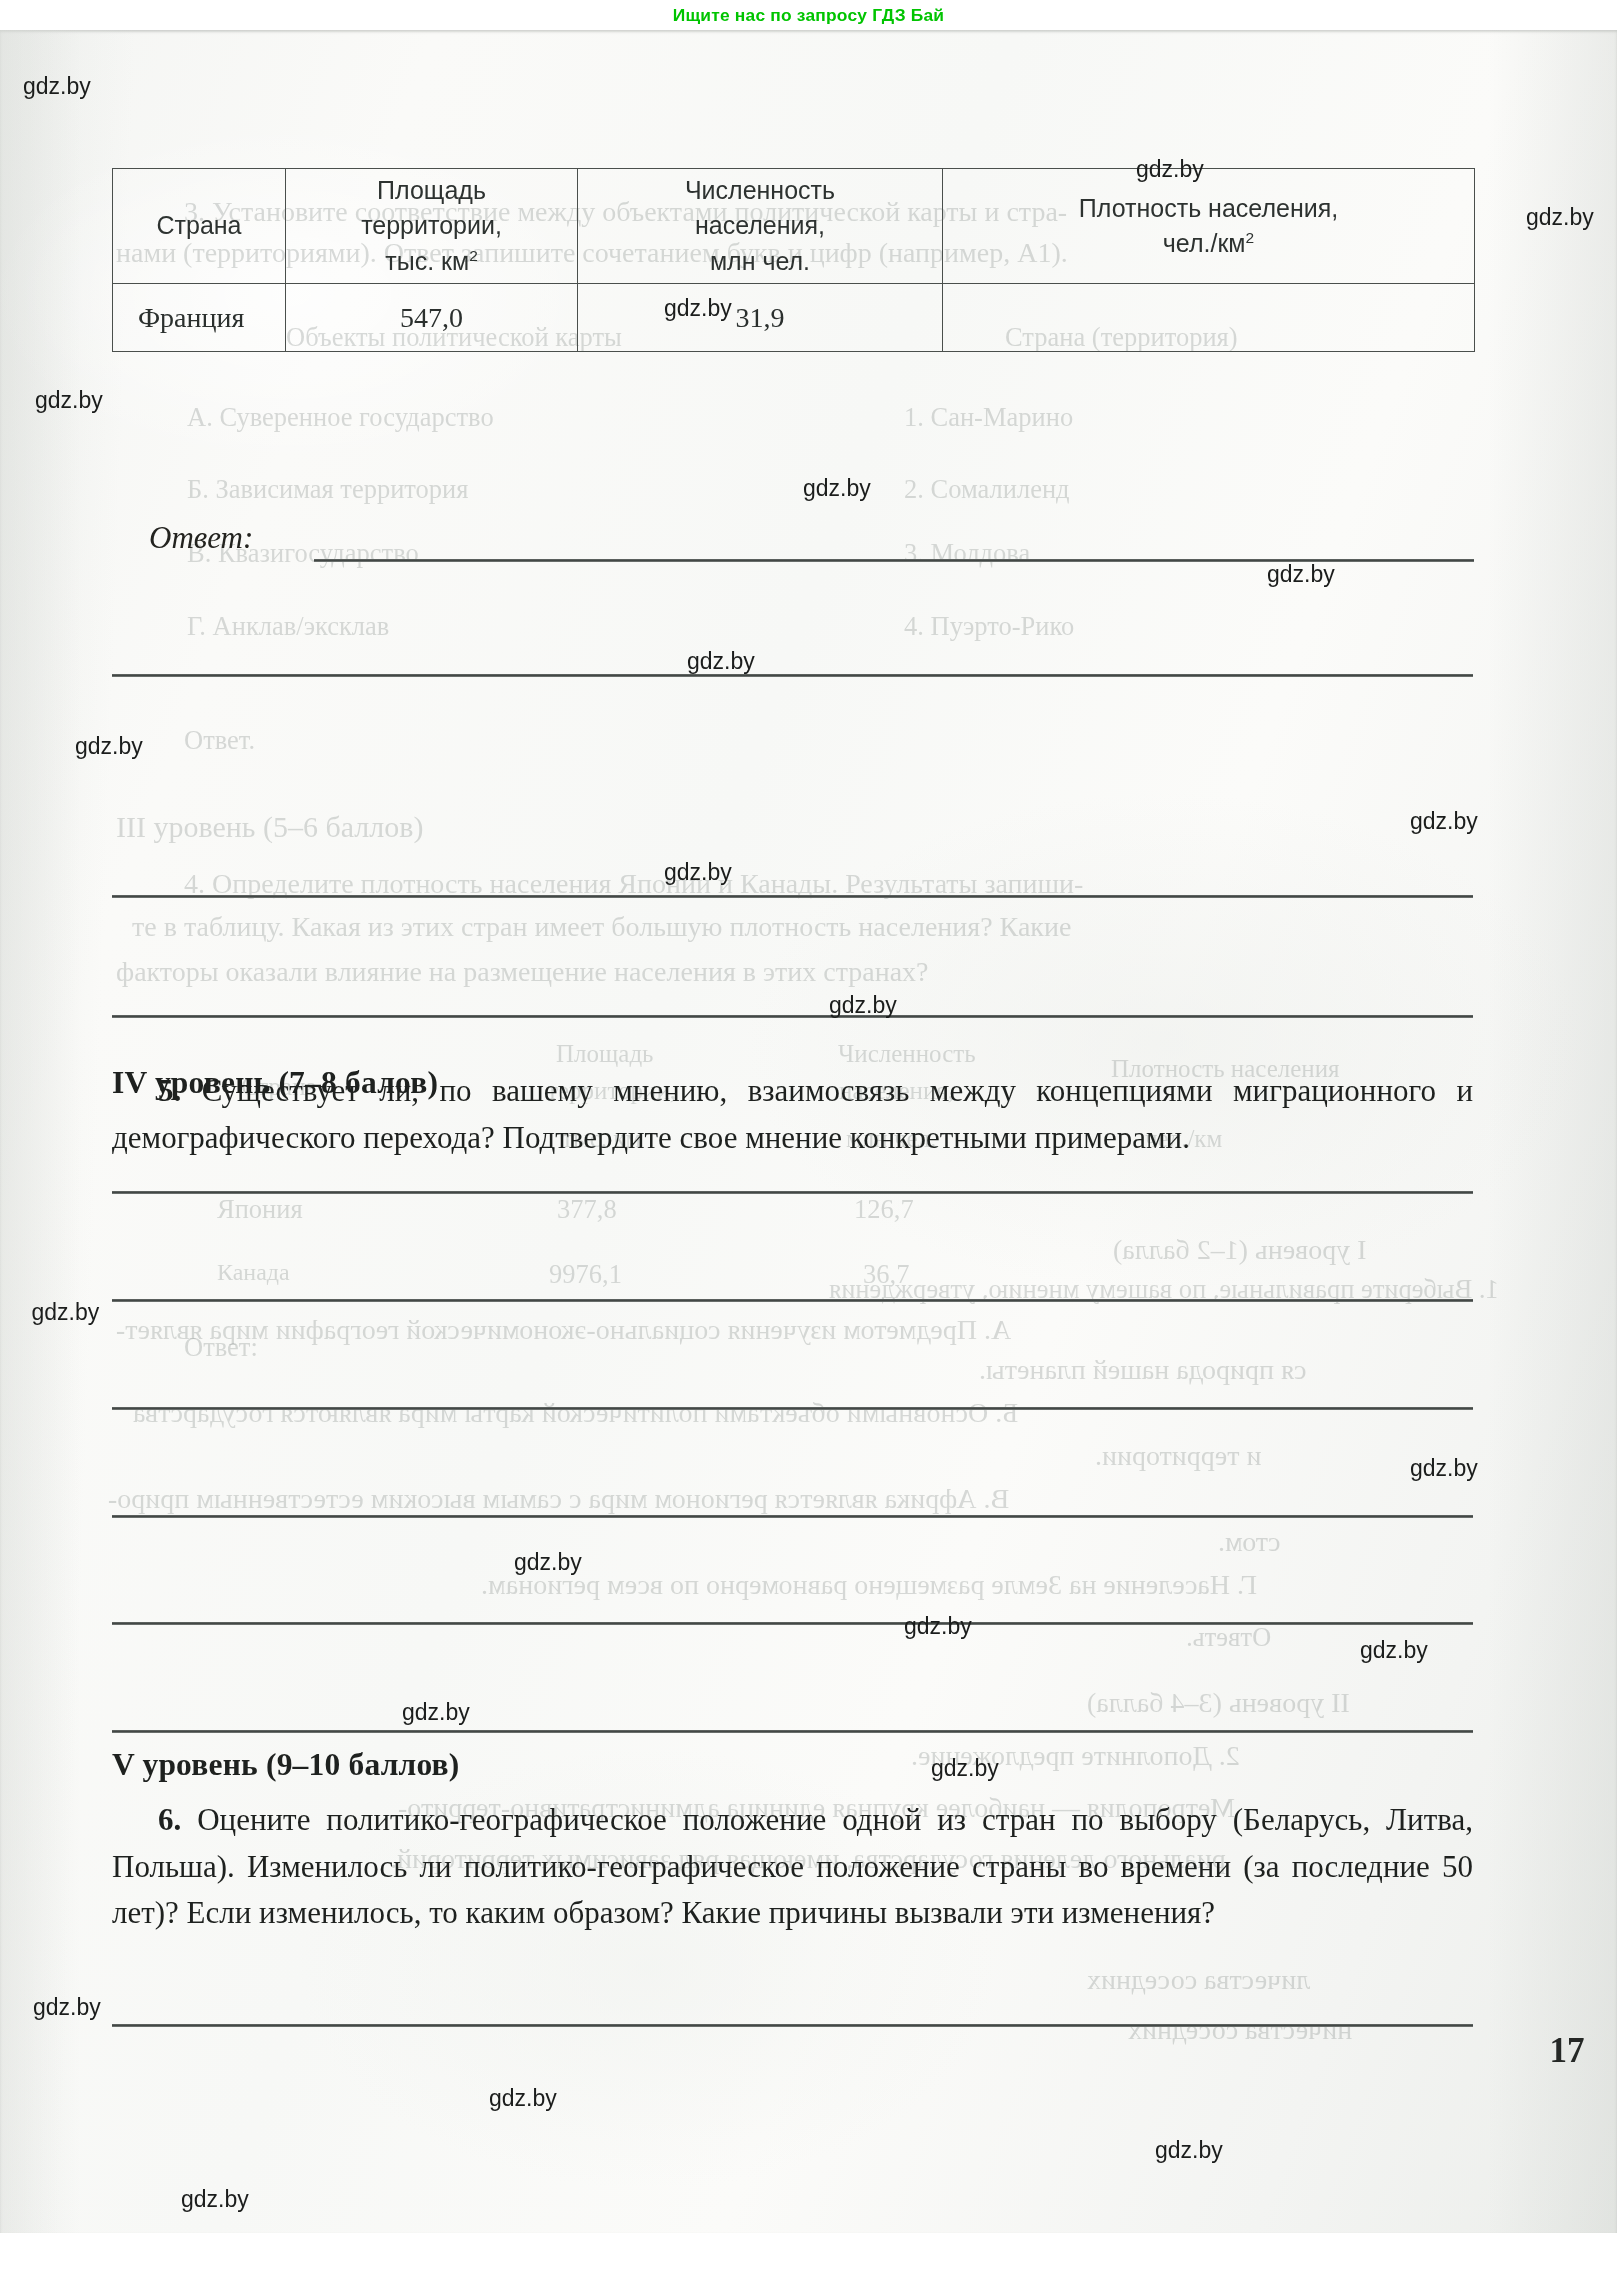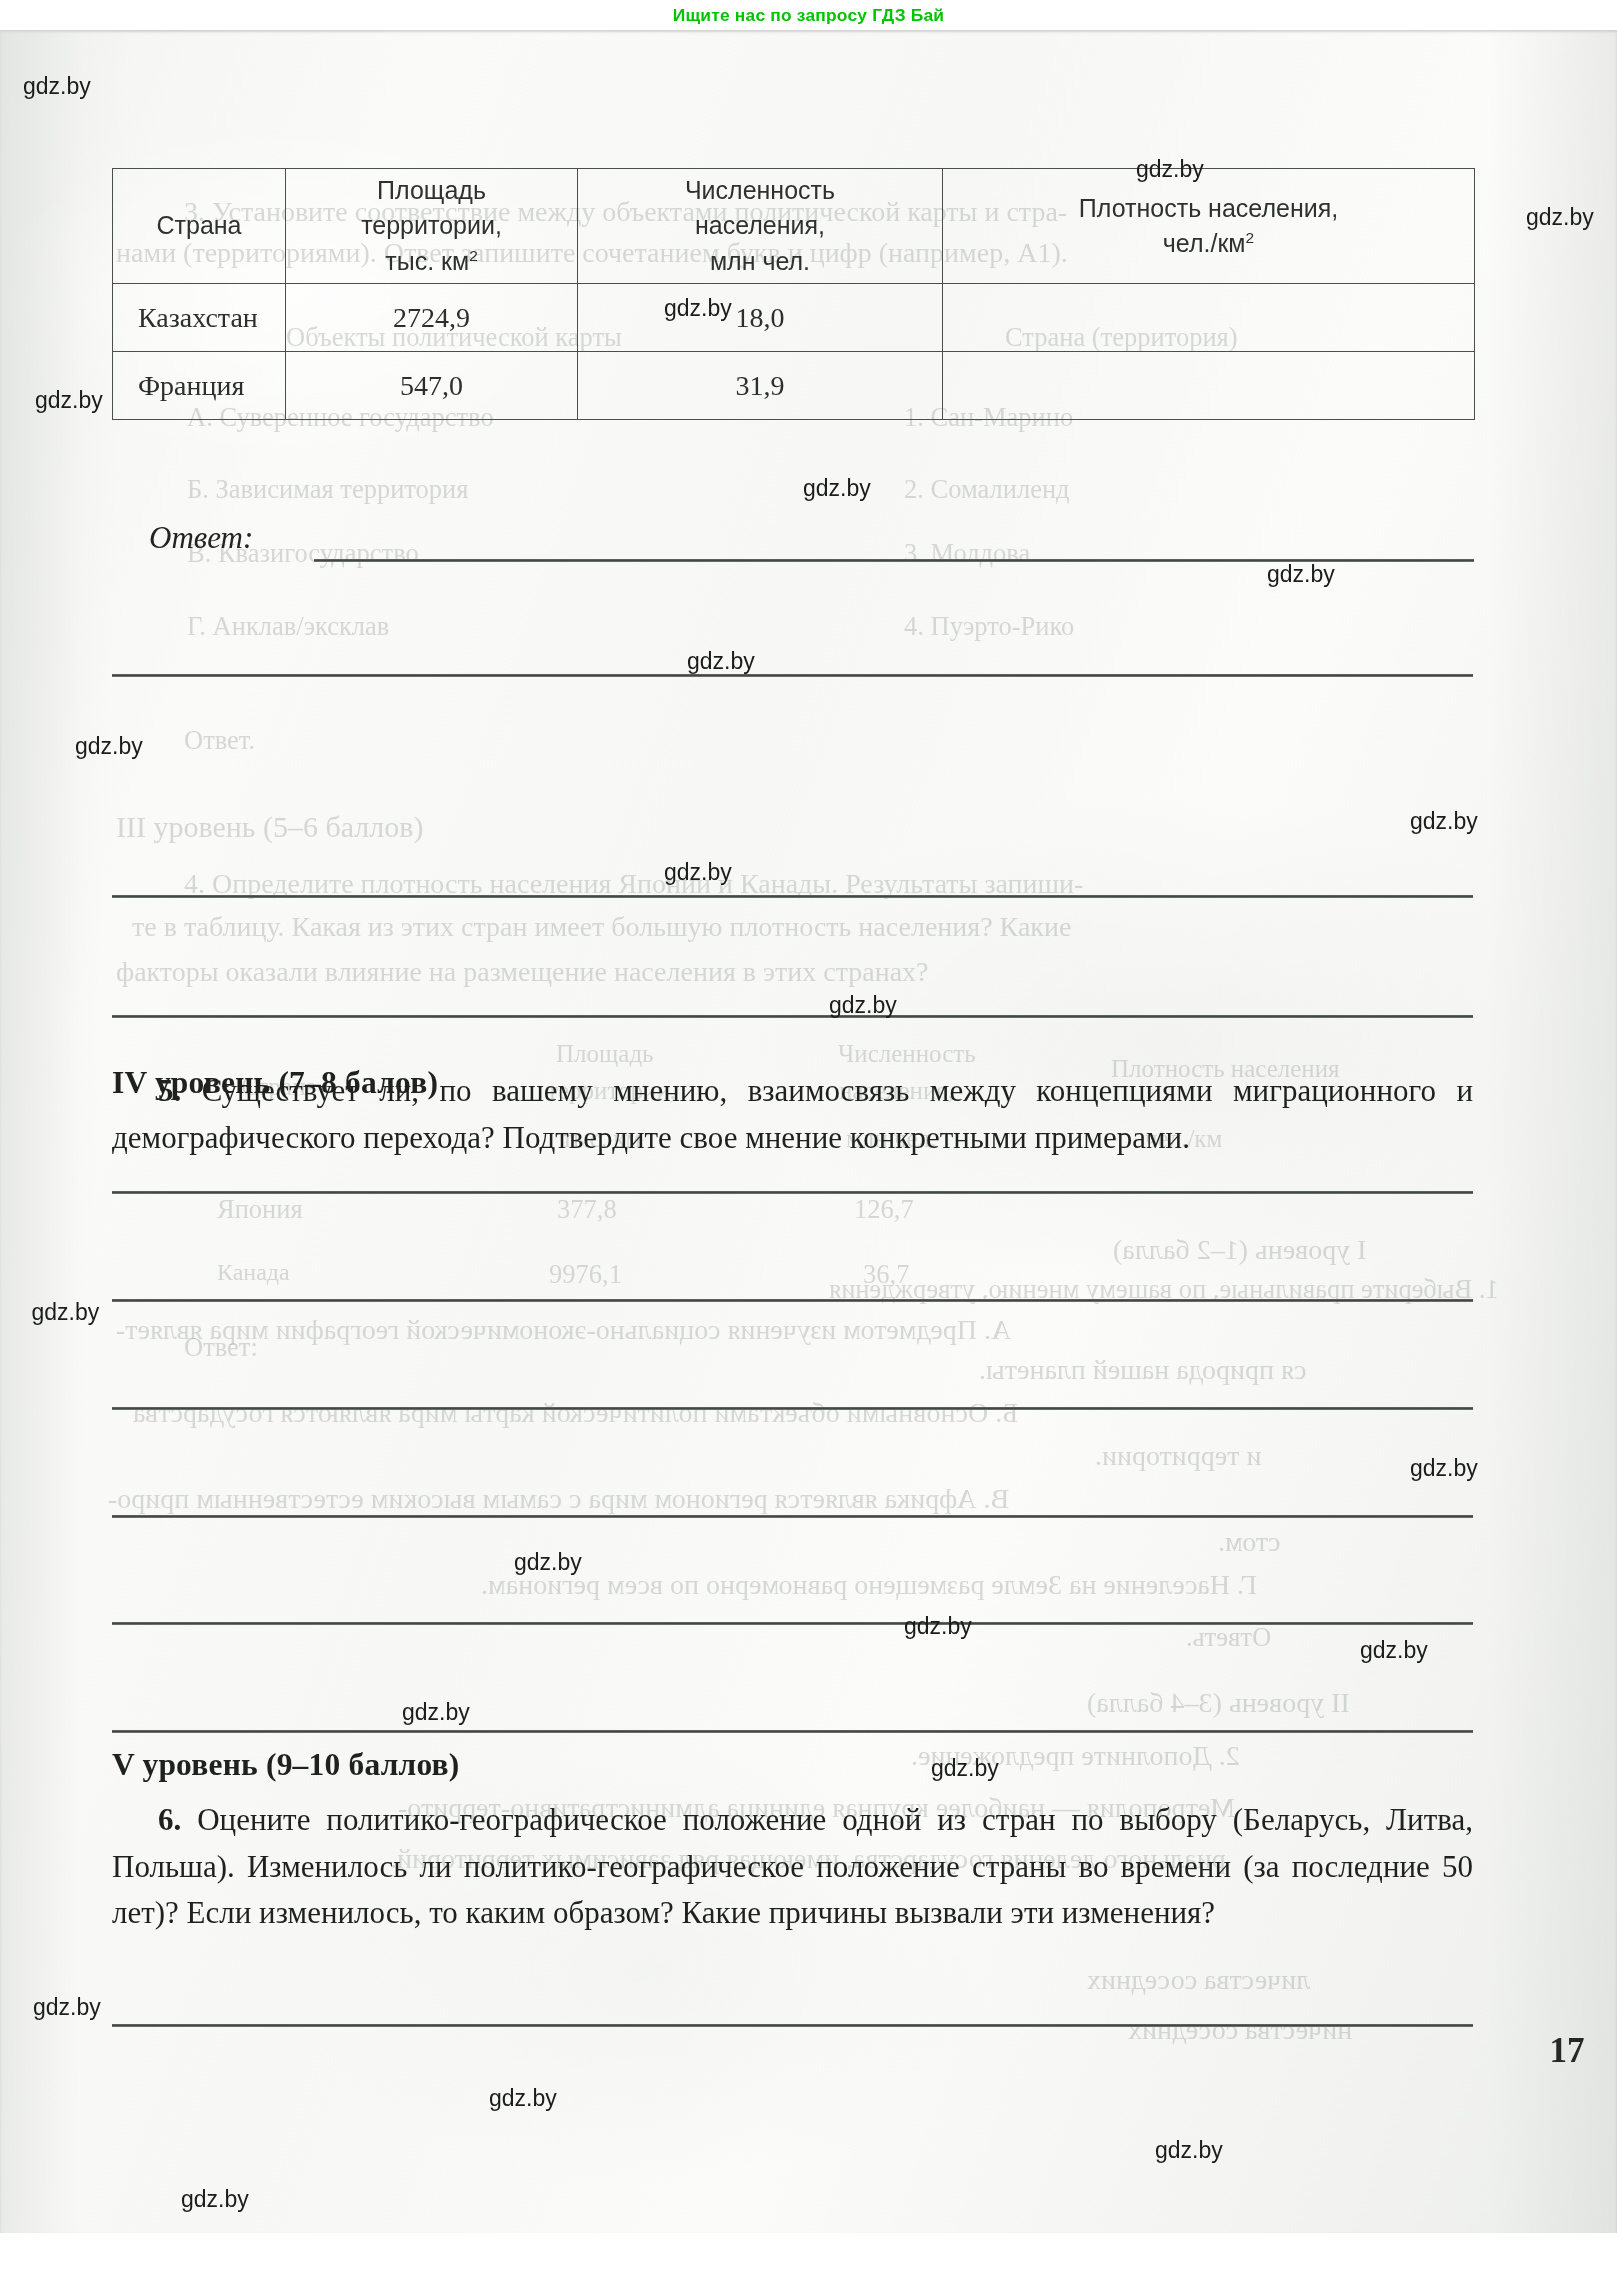--- a/index.html
+++ b/index.html
@@ -287,26 +287,20 @@
               <span>млн чел.</span>
             </th>
             <th>
               <span>Плотность населения,</span><br>
               <span>чел./км</span><sup>2</sup>
             </th>
           </tr>
         </thead>
         <tbody>
           <tr>
-            <td class="country">Казахстан</td>
-            <td>2724,9</td>
-            <td>18,0</td>
-            <td></td>
-          </tr>
-          <tr>
             <td class="country">Франция</td>
             <td>547,0</td>
             <td>31,9</td>
             <td></td>
           </tr>
         </tbody>
       </table>
 
       <div class="answer-label" style="left:149px; top:490px;">Ответ:</div>
 

